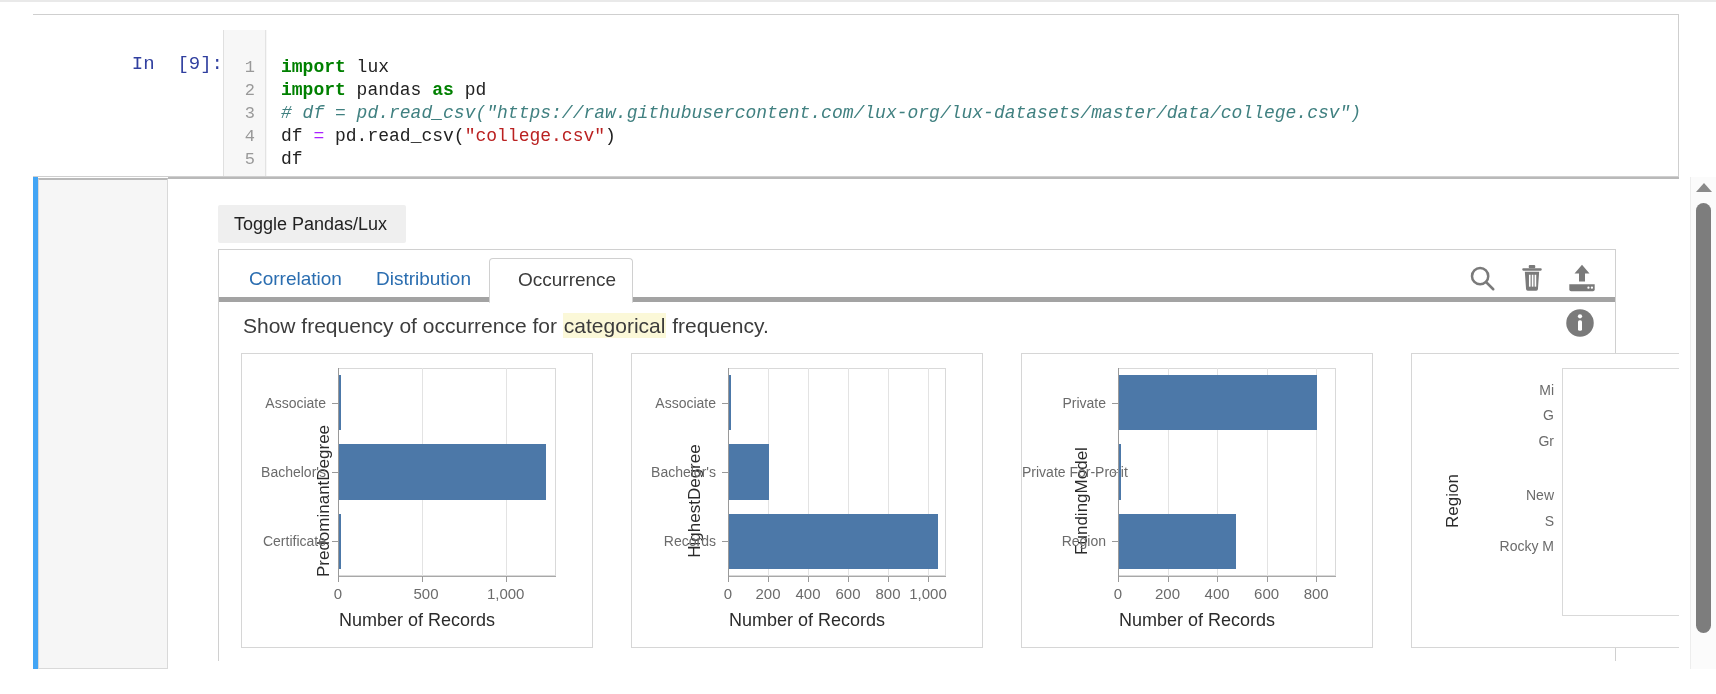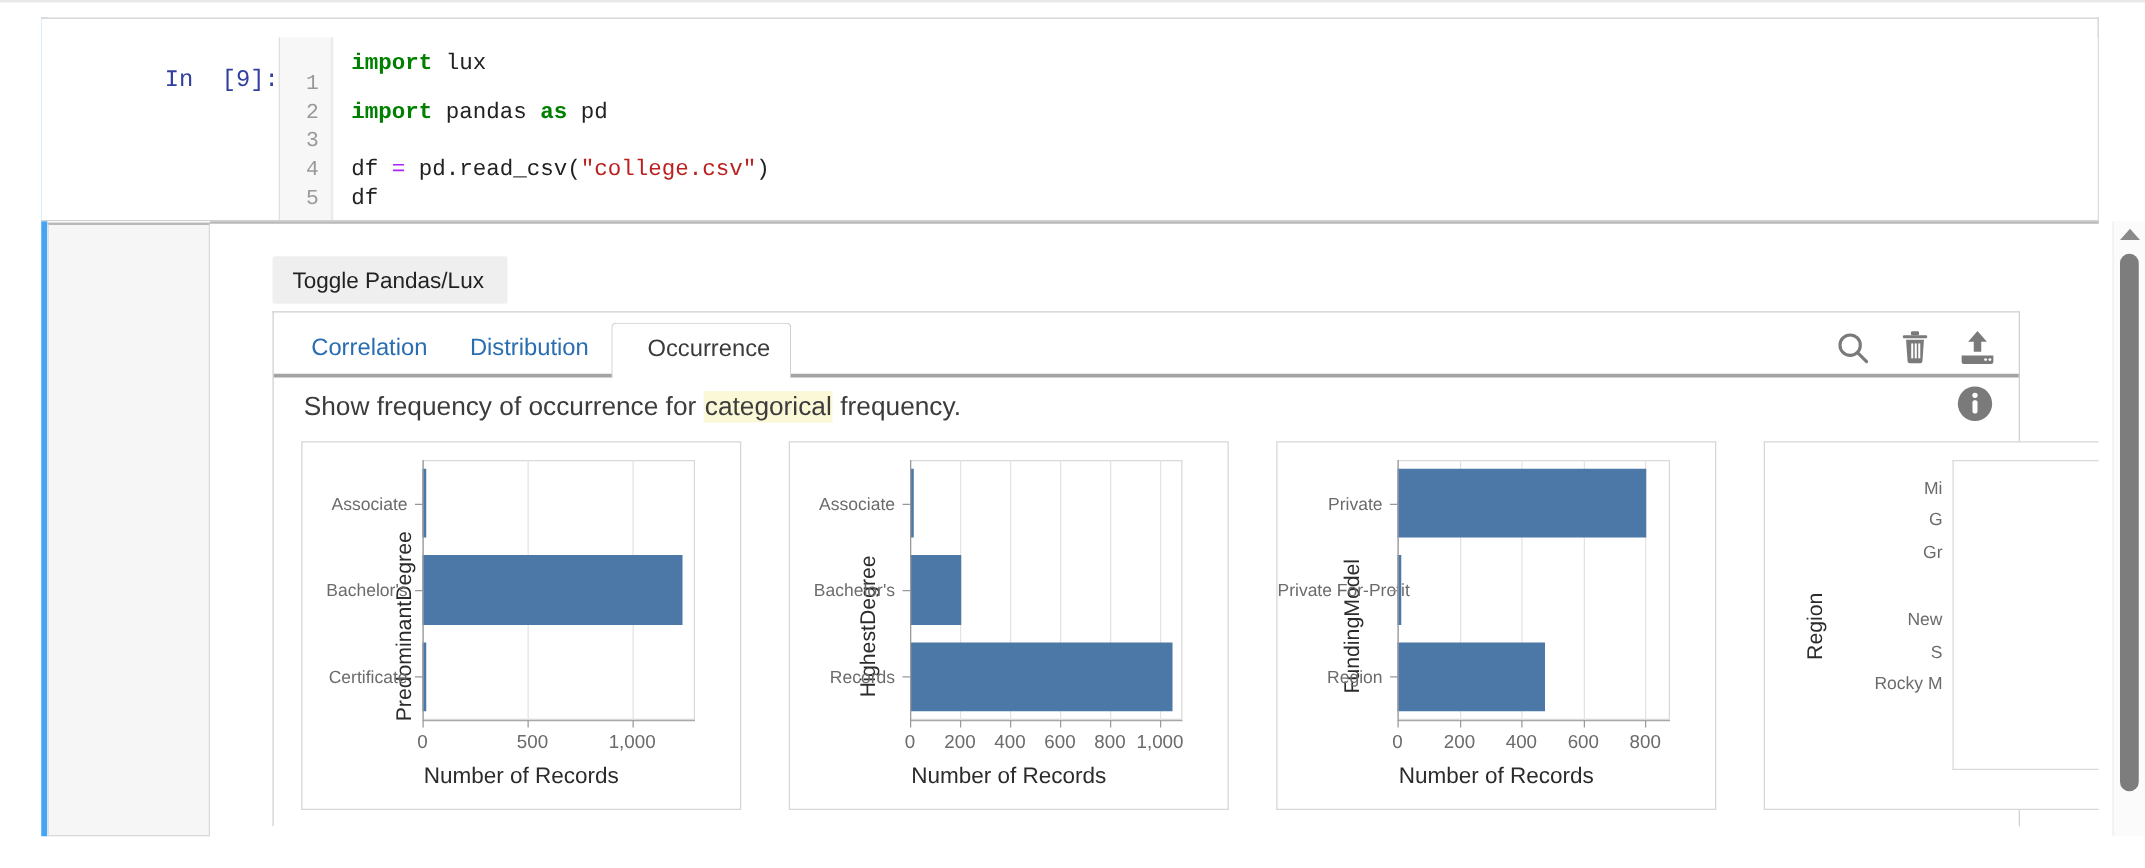--- a/index.html
+++ b/index.html
@@ -77,21 +77,21 @@
   }
 
   
   .tabwidget{
     position:absolute;left:50px;top:70px;width:1398px;height:412px;
     border:1px solid #d0d0d0;border-bottom:none;background:#fff;
     box-sizing:border-box;
   }
   .tabbar{
     position:absolute;left:0;top:0;width:100%;height:52px;
-    border-bottom:3px solid #a3a3a3;box-sizing:border-box;
+    border-bottom:5px solid #a3a3a3;box-sizing:border-box;
   }
   .tab{
     position:absolute;top:8px;height:45px;line-height:42px;
     font-family:"Liberation Sans",sans-serif;font-size:19px;
     color:#2a6db0;padding:0 16px;cursor:pointer;box-sizing:border-box;
     white-space:nowrap;
   }
   .tab.active{
     color:#3b3b3b;background:#fff;
     border:1px solid #d0d0d0;border-bottom:1px solid #fff;
@@ -179,22 +179,23 @@
     <div class="prompt-in">In  [9]:</div>
     <div class="code-area">
       <div class="gutter" id="gutter">
           <div class="lnum" style="top: 26px;">1</div>
           <div class="lnum" style="top: 49px;">2</div>
           <div class="lnum" style="top: 72px;">3</div>
           <div class="lnum" style="top: 95px;">4</div>
           <div class="lnum" style="top: 118px;">5</div>
         </div>
       <div class="code-lines" id="codelines">
-          <div class="cline" style="top: 10px;"><span class="kw">import</span><span> lux</span></div>
+          <div class="cline" style="top: 26px;"><span class="kw">import</span><span> lux</span></div>
           <div class="cline" style="top: 49px;"><span class="kw">import</span><span> pandas </span><span class="kw">as</span><span> pd</span></div>
+          <div class="cline" style="top: 72px;"><span class="cmt"># df = pd.read_csv("https://raw.githubusercontent.com/lux-org/lux-datasets/master/data/college.csv")</span></div>
           <div class="cline" style="top: 95px;"><span>df </span><span class="op">=</span><span> pd.read_csv(</span><span class="str">"college.csv"</span><span>)</span></div>
           <div class="cline" style="top: 118px;"><span>df</span></div>
         </div>
     </div>
   </div>
 
   <div class="out-wrap">
     <div class="out-prompt-gutter"></div>
     <div class="out-body">
 

